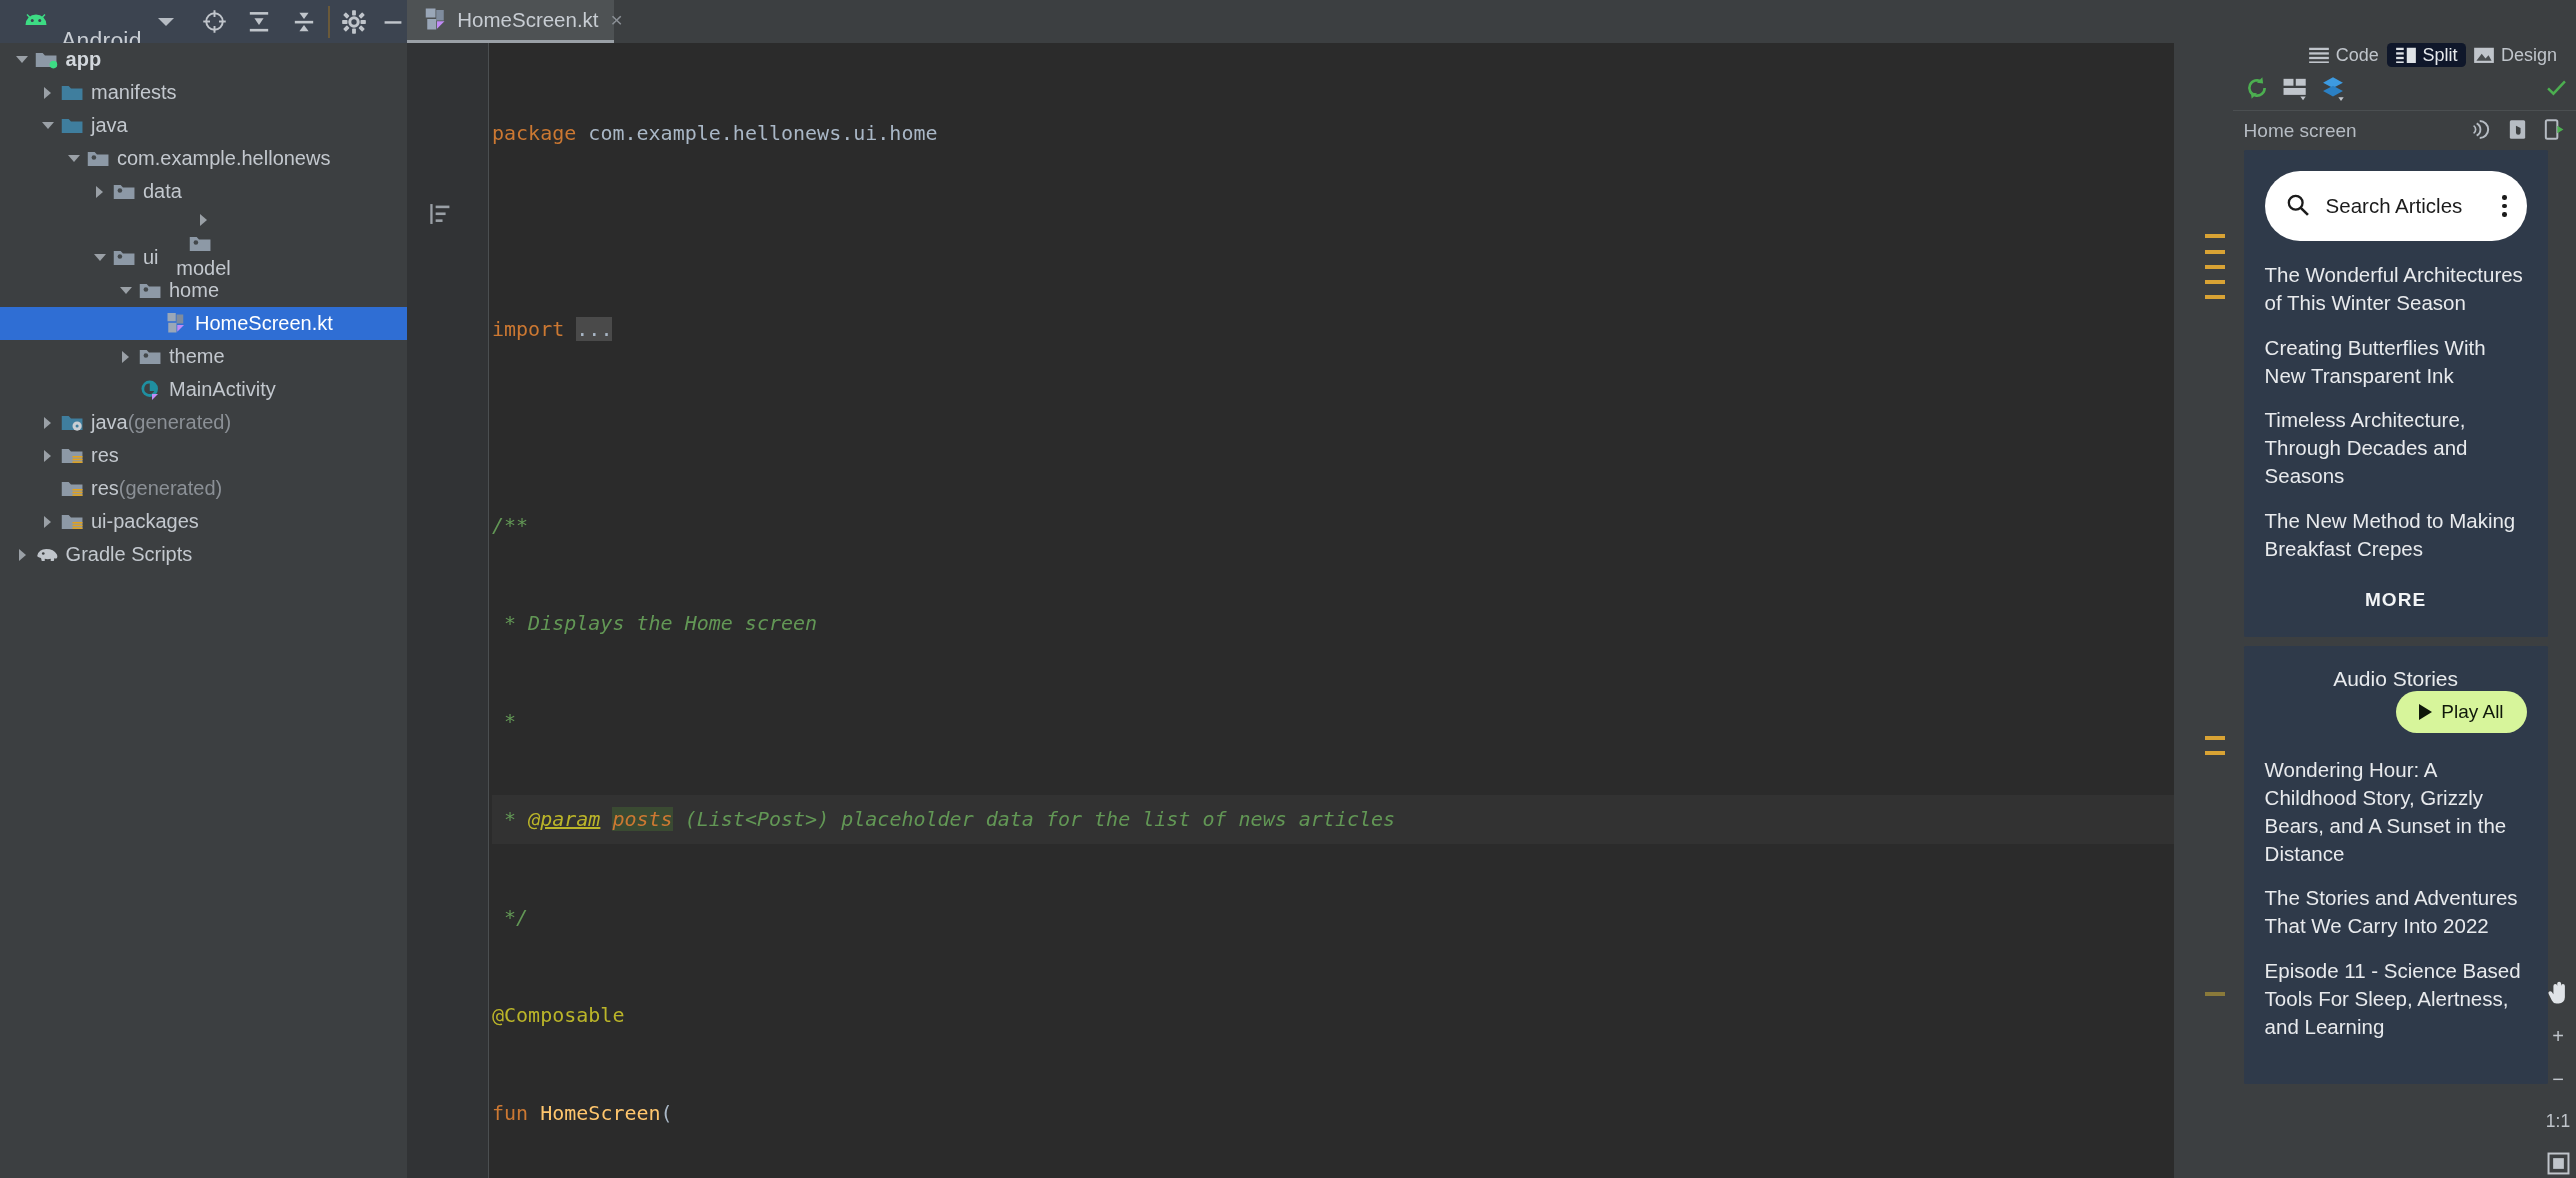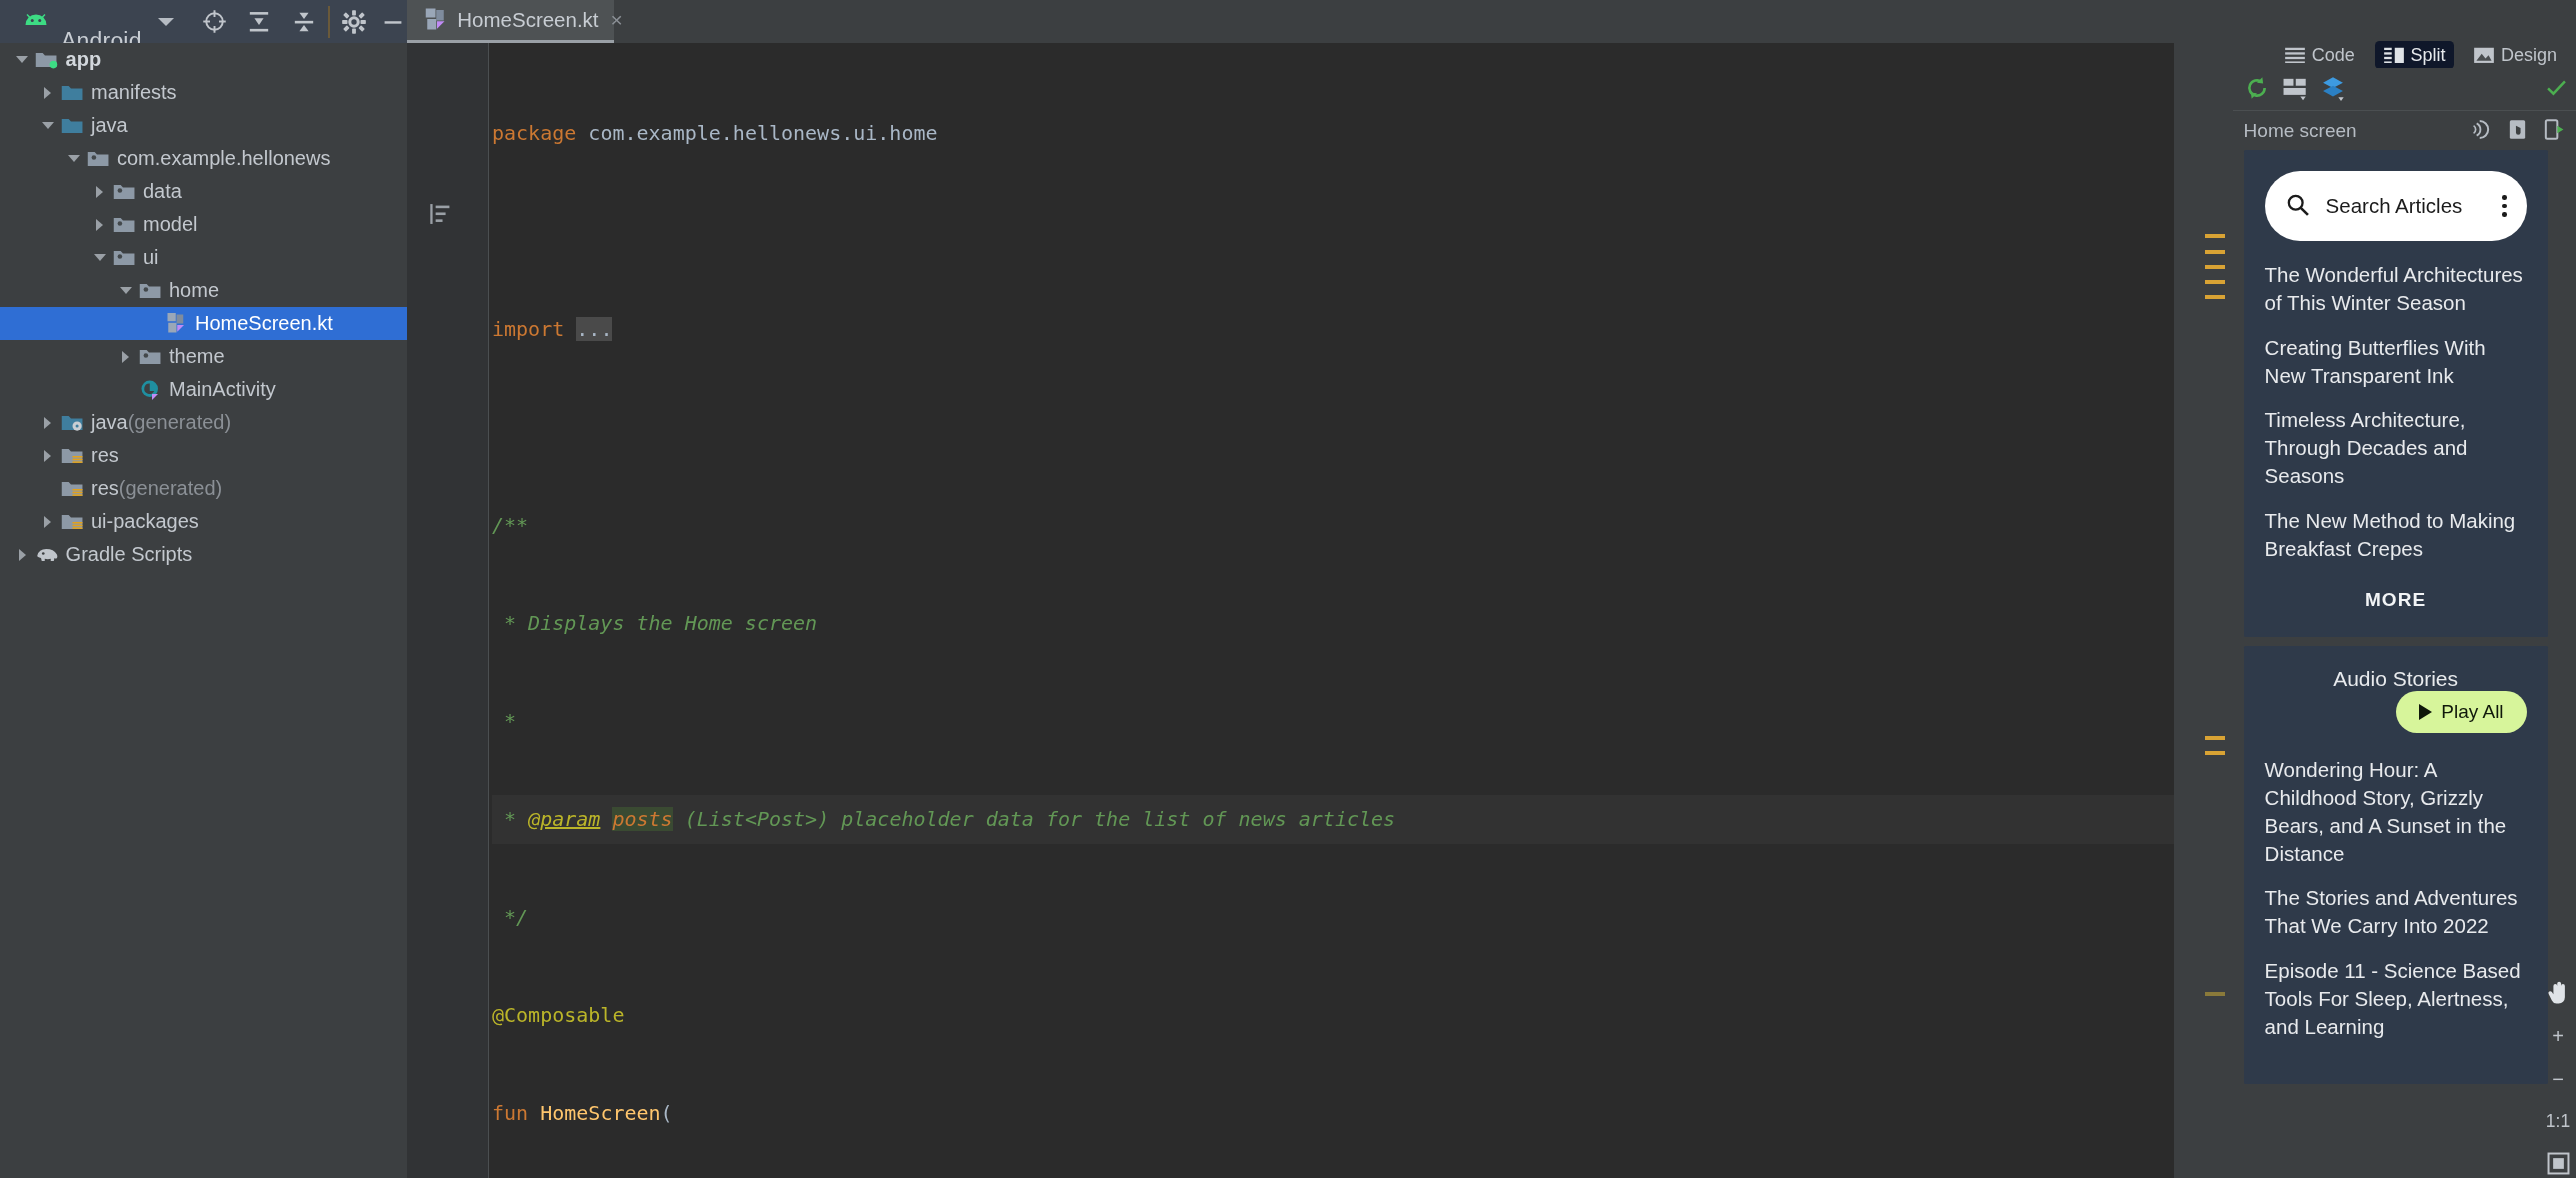--- a/index.html
+++ b/index.html
@@ -38,22 +38,22 @@
     background: #4e5254; display:flex; align-items:center;
     border-bottom: 3.8px solid #9aa0a6;
   }
   .tab-ico { margin-left: 16.7px; }
   .tab-label { color: #c8cdd3; font-size: 20.5px; margin-left: 10.6px; }
   .tab-close { color: #8b9096; font-size: 21px; margin-left: 12px; cursor:pointer; }
 
   
   .modebar {
     position: absolute; right: 0; top: 43px; width: 343px; height: 24px;
-    display: flex; align-items: center; justify-content: flex-end;
-    gap: 12px; padding-right: 10.6px; background: #3c3f41;
+    display: flex; justify-content: flex-end;
+    gap: 0; padding-right: 10.6px; background: #3c3f41;
   }
   .mode-btn {
     display: flex; align-items: center; gap: 6.8px;
     padding: 3.8px 8.4px; border-radius: 4.6px; cursor: pointer;
     color: #c0c5cb; font-size: 18px; white-space: nowrap;
   }
   .mode-btn.active { background: #0f172a; color: #e6e9ec; }
 
   
   .tree {
@@ -335,21 +335,21 @@
           <span class="chev-r"></span>
         </span>
         <span class="ic">
           <svg width="23" height="20" viewBox="0 0 30 26">
             <path d="M1 4 h9 l3 3 h15 v15 h-27 z" fill="#8d99a6"></path>
             <circle cx="9" cy="11" r="3" fill="#43484b"></circle>
           </svg>
         </span>
         <span>data</span>
       </div>
-      <div class="row" style="padding-left: 88px;">
+      <div class="row" style=" flex-direction: column;">
         <span class="chev">
           <span class="chev-r"></span>
         </span>
         <span class="ic">
           <svg width="23" height="20" viewBox="0 0 30 26">
             <path d="M1 4 h9 l3 3 h15 v15 h-27 z" fill="#8d99a6"></path>
             <circle cx="9" cy="11" r="3" fill="#43484b"></circle>
           </svg>
         </span>
         <span>model</span>

